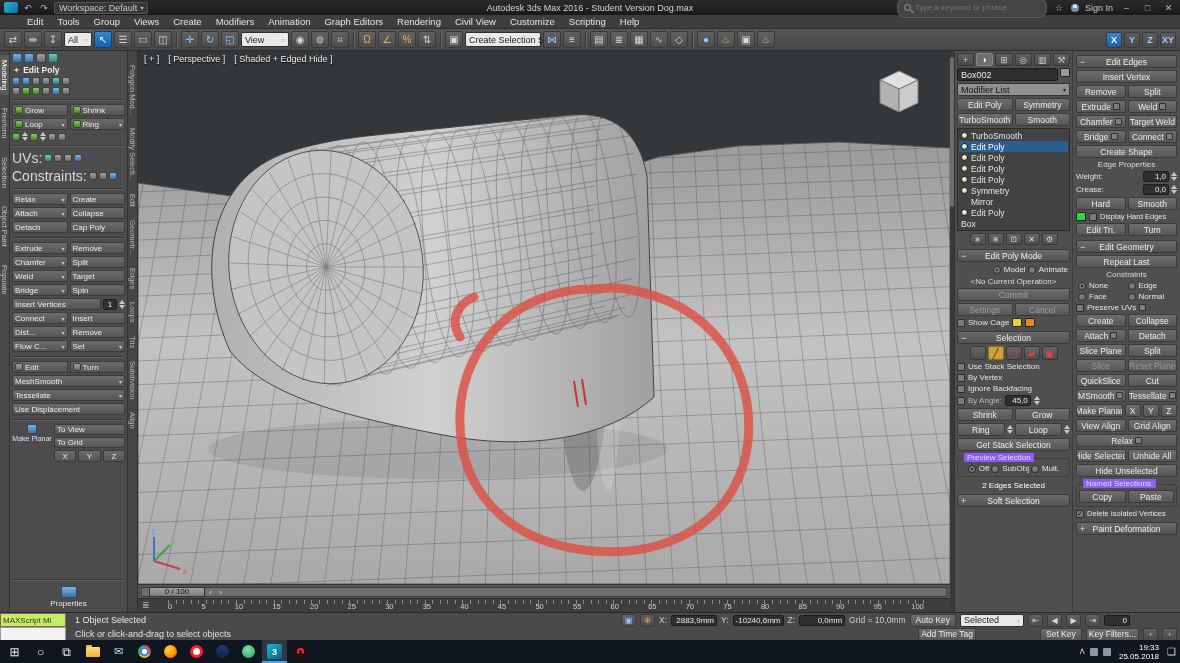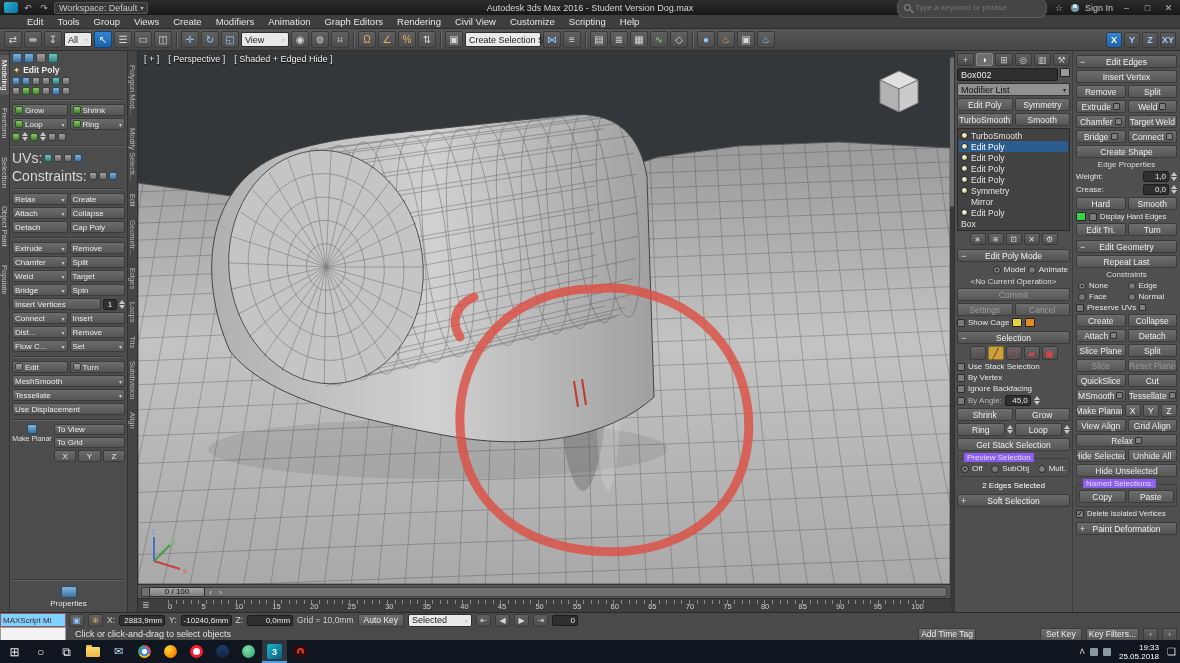--- a/index.html
+++ b/index.html
@@ -105,21 +105,21 @@
 .group{border:1px solid #3e3e3e;border-radius:3px;margin-top:5px;padding:5px 2px 3px;position:relative}
 .glabel{position:absolute;top:-6px;left:6px;background:#8b5cf6;padding:0 3px;color:#e2e2e2;font-size:8px;white-space:nowrap}
 .sw{width:10px;height:9px;border:1px solid #222;border-radius:1px;flex:none}
 .sw.y{background:#e8d23c}.sw.o{background:#e08b28}.sw.g{background:#35d24a}.sw.gr{background:#9a9a9a}
 .center{text-align:center;color:#dcdcdc;font-size:8px}
 .lblrow{display:flex;align-items:center;gap:2px;font-size:8px;color:#e2e2e2}
 .lblrow .lab{flex:1}
 
 .status{height:28px;background:#4a4a4a;border-top:1px solid #2a2a2a;display:grid;grid-template-columns:66px 1fr;flex:none}
 .mxs-col{display:flex;flex-direction:column}
-.mxs1{flex:1;background:#7dd3fc;border:1px solid #96566e;color:#4e1f2d;font-size:8px;display:flex;align-items:center;padding:0 2px;white-space:nowrap;overflow:hidden}
+.mxs1{flex:1;background:#bef264;border:1px solid #96566e;color:#4e1f2d;font-size:8px;display:flex;align-items:center;padding:0 2px;white-space:nowrap;overflow:hidden}
 .mxs2{flex:1;background:#f3f3f3;border:1px solid #9a9a9a}
 .status-rows{display:flex;flex-direction:column;min-width:0}
 .srow1,.srow2{height:14px;display:flex;align-items:center;gap:4px;padding:0 3px;min-width:0}
 .sinfo{width:548px;flex:none;color:#e8e8e8;font-size:9px;padding-left:6px;white-space:nowrap}
 .sprompt{flex:1;color:#e0e0e0;font-size:9px;padding-left:6px;white-space:nowrap;overflow:hidden}
 .clabel{color:#cfcfcf;font-size:8.5px}
 .num.wide{min-width:46px}
 .akey{padding:0 5px}
 .selcombo{height:13px;min-width:64px}
 
@@ -977,21 +977,21 @@
           </span>
         <div class="btn" style="flex:1">Loop</div>
         <span class="spin">
             <i class="up"></i>
             <i class="dn"></i>
           </span>
       </div>
       <div class="btn">Get Stack Selection</div>
       <div class="group">
         <span class="glabel">Preview Selection</span>
-        <div class="prow" style="justify-content:space-between;padding:0 1px">
+        <div class="prow" style="justify-content:center;padding:0 1px">
           <span class="chk">
               <span class="radio on"></span>
               <span>Off</span>
             </span>
           <span class="chk">
               <span class="radio"></span>
               <span>SubObj</span>
             </span>
           <span class="chk">
               <span class="radio"></span>
@@ -1177,20 +1177,21 @@
     </div>
   </div>
 
   <div class="status">
     <div class="mxs-col">
       <div class="mxs1">MAXScript Mi</div>
       <div class="mxs2"></div>
     </div>
     <div class="status-rows">
       <div class="srow1">
+        <span class="sinfo">1 Object Selected</span>
         <span class="ticon mini">
             <span class="di blue">▣</span>
           </span>
         <span class="ticon mini">
             <span class="di orange">⊕</span>
           </span>
         <span class="clabel">X:</span>
         <span class="num wide">2883,9mm</span>
         <span class="clabel">Y:</span>
         <span class="num wide">-10240,6mm</span>

